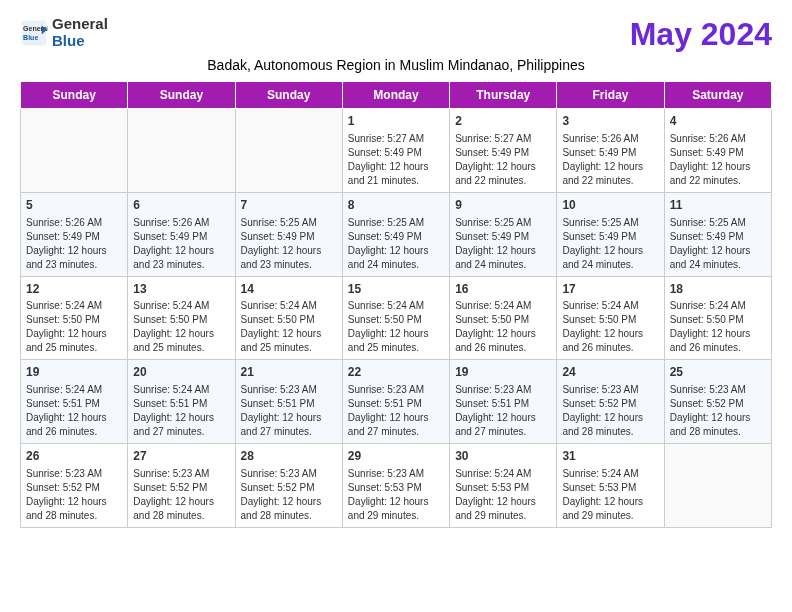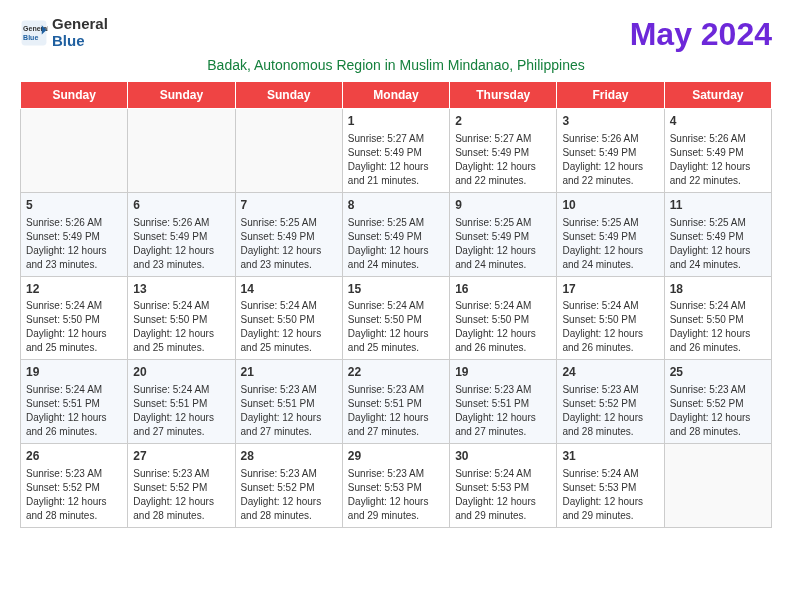--- a/index.html
+++ b/index.html
@@ -27,31 +27,31 @@
     }
     .month-title {
       font-size: 32px;
       font-weight: bold;
       color: #6d28d9;
       text-align: right;
     }
     .subtitle {
       text-align: center;
       font-size: 14px;
-      color: #15803d;
+      color: #000000;
       margin-bottom: 8px;
       font-weight: normal;
     }
     table {
       width: 100%;
       border-collapse: collapse;
       font-size: 10.5px;
     }
     thead tr th {
-      background-color: #ef4444;
+      background-color: #a21caf;
       color: #fff;
       text-align: center;
       padding: 6px 4px;
       font-size: 12px;
       font-weight: bold;
       border: 1px solid #fff;
     }
     tbody tr td {
       vertical-align: top;
       border: 1px solid #ccc;

